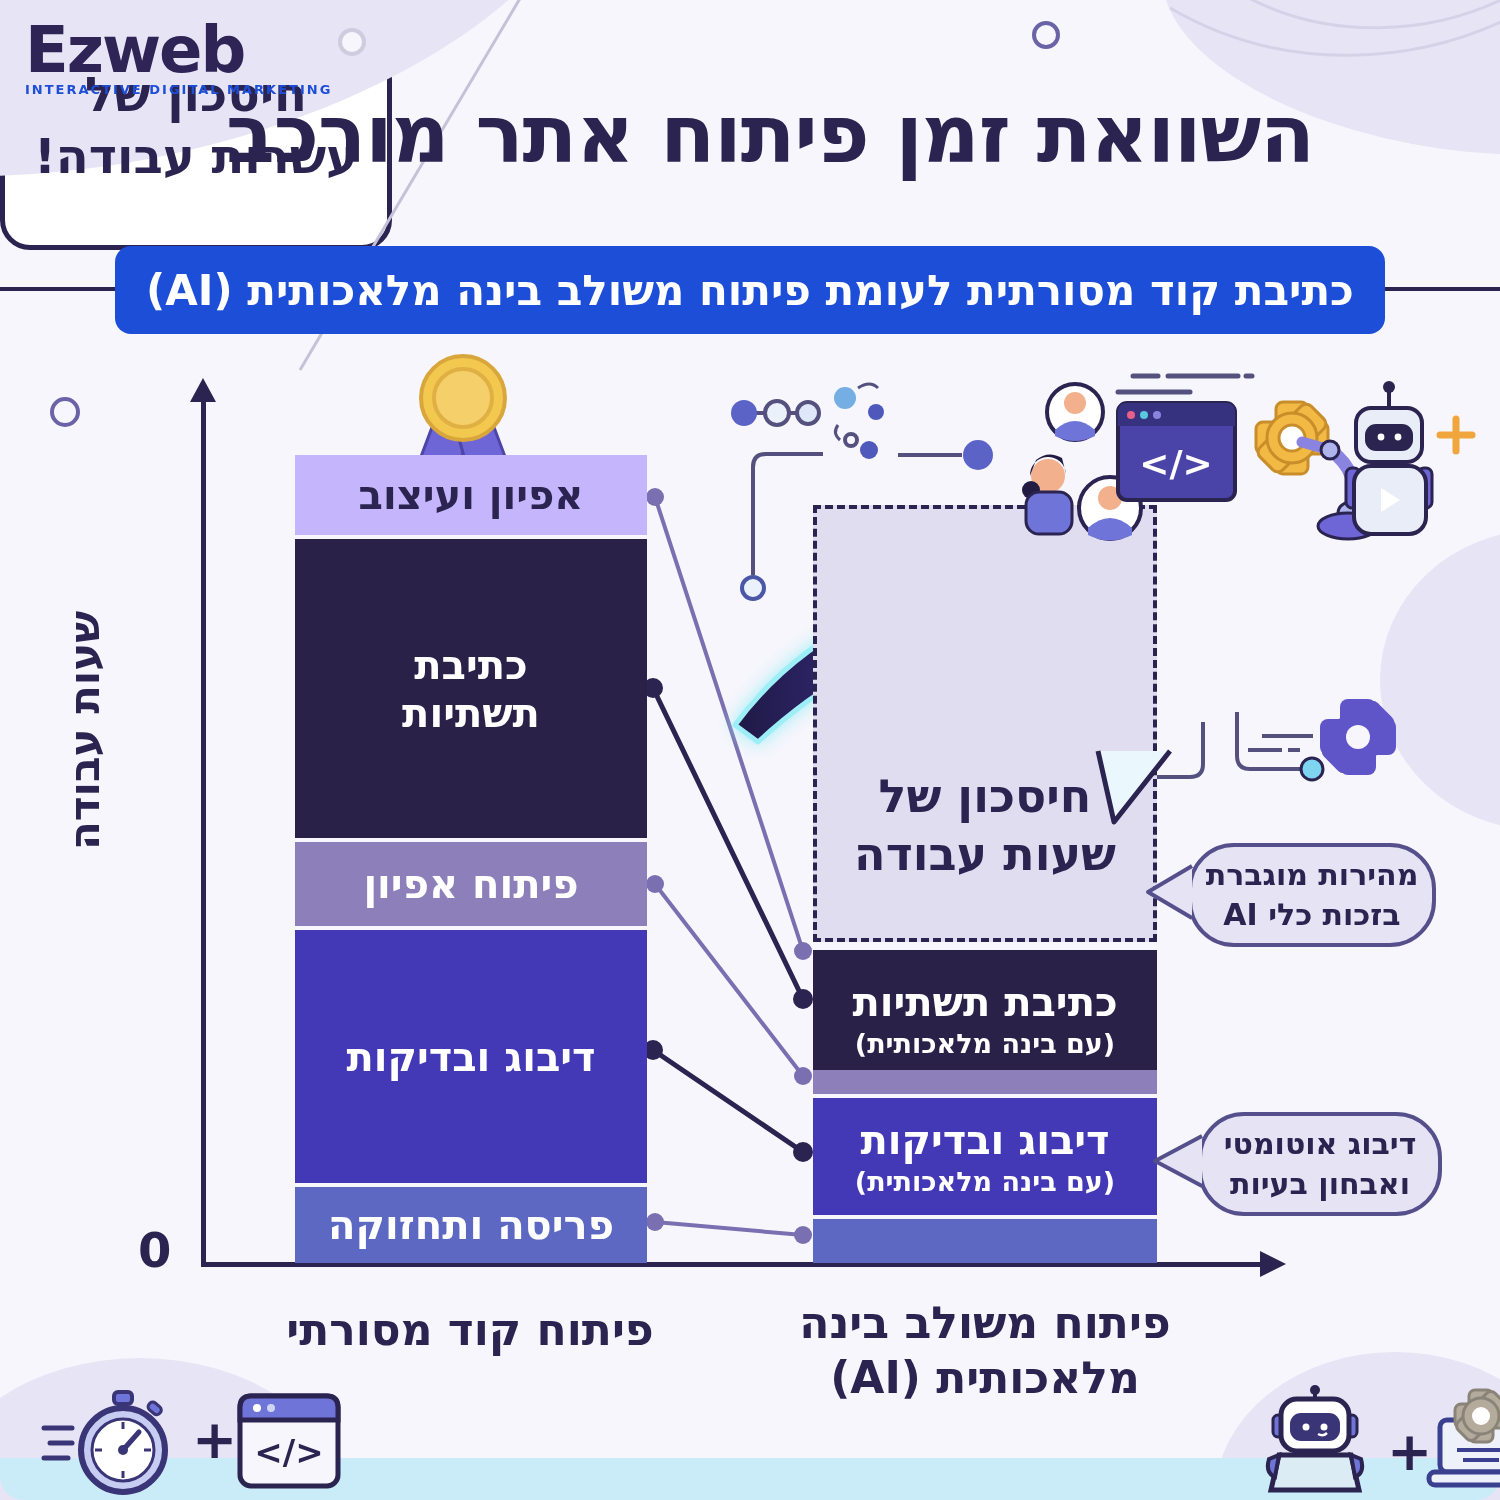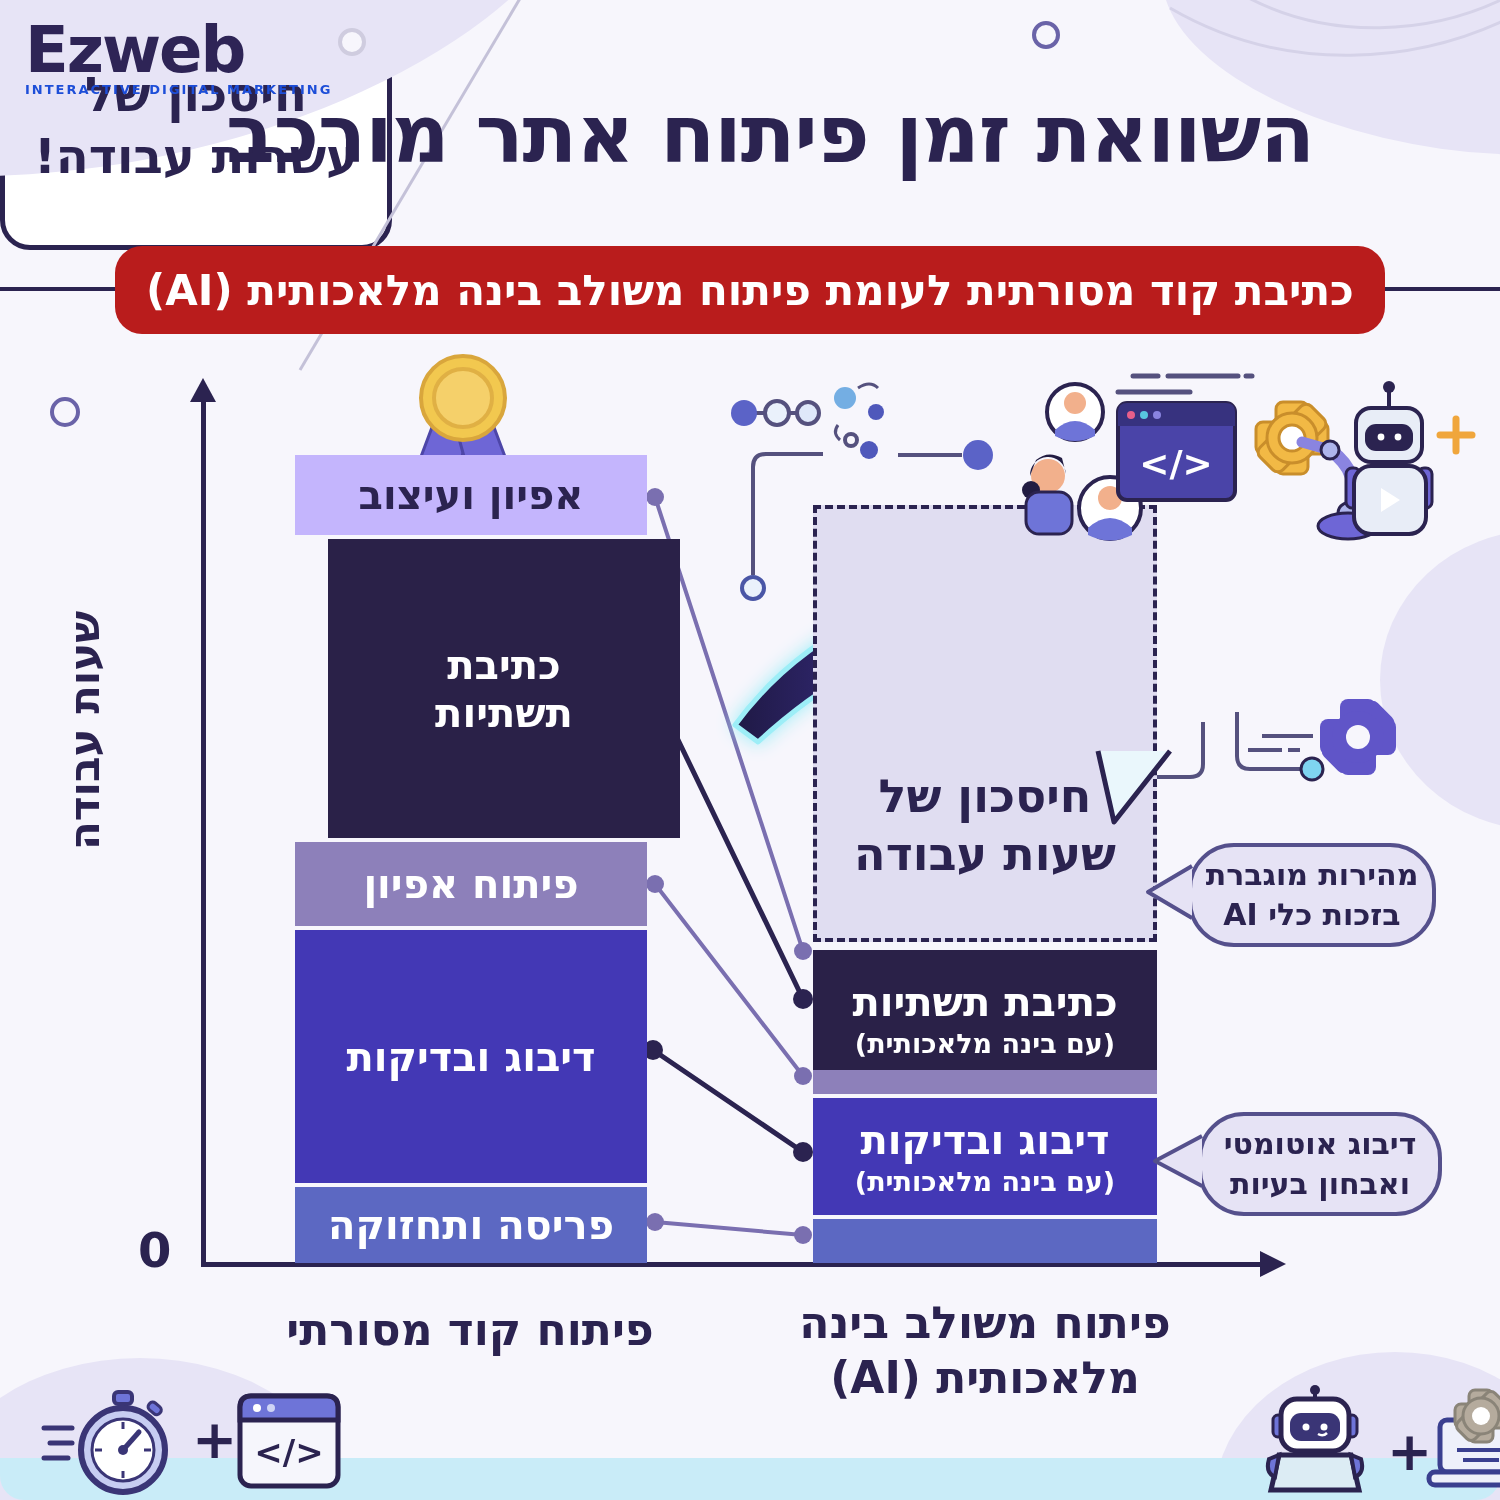--- a/index.html
+++ b/index.html
@@ -4,21 +4,21 @@
 <style>
   html,body{margin:0;padding:0;background:#ffffff;}
   .stage{position:relative;width:1500px;height:1500px;overflow:hidden;
          background:#f7f6fc;font-family:"DejaVu Sans","Liberation Sans",sans-serif;color:#2b2350;}
   .abs{position:absolute;}
   .blob{position:absolute;background:#e7e4f6;border-radius:50%;z-index:0;}
   .hd{direction:rtl;}
   .title{top:88px;left:120px;width:1300px;text-align:center;font-size:80px;font-weight:700;
          letter-spacing:-1px;z-index:2;}
   .subtitle-line{top:287px;left:0;width:1500px;height:4px;background:#2b2350;z-index:1;}
-  .subtitle-pill{top:246px;left:115px;width:1270px;height:88px;background:#b91c1c;border-radius:27px;
+  .subtitle-pill{top:246px;left:115px;width:1270px;height:88px;background:#1d4ed8;border-radius:16px;
         z-index:2;display:flex;align-items:center;justify-content:center;}
   .subtitle-pill span{color:#ffffff;font-size:42px;font-weight:700;}
   .logo{top:18px;left:25px;z-index:2;}
   .logo .nm{font-size:64px;font-weight:800;color:#2e2456;letter-spacing:-2px;line-height:64px;}
   .logo .tg{font-size:13px;letter-spacing:2px;color:#1d4ed8;font-weight:700;margin-top:0;}
   
   .yaxis{left:201px;top:398px;width:5px;height:868px;background:#2b2350;z-index:2;}
   .xaxis{left:201px;top:1262px;width:1062px;height:5px;background:#2b2350;z-index:2;}
   .yarrow{left:190px;top:378px;width:0;height:0;border-left:13px solid transparent;
           border-right:13px solid transparent;border-bottom:24px solid #2b2350;z-index:2;}
@@ -160,21 +160,21 @@
   <svg class="abs" style="left:397px;top:352px;z-index:2;" width="132" height="132" viewBox="0 0 132 132">
     <polygon points="40,62 16,126 46,111 58,130 74,72" fill="#6e66d6" stroke="#4d46a8" stroke-width="3"></polygon>
     <polygon points="92,62 116,126 86,111 74,130 58,72" fill="#6e66d6" stroke="#4d46a8" stroke-width="3"></polygon>
     <circle cx="66" cy="46" r="42" fill="#f2c84f" stroke="#d9a63c" stroke-width="4"></circle>
     <circle cx="66" cy="46" r="29" fill="#f5d06a" stroke="#e0b044" stroke-width="4"></circle>
   </svg>
 
   <div class="seg" style="top:455px;height:80px;background:#c4b5fd;">
     <div class="lb dark hd">אפיון ועיצוב</div>
   </div>
-  <div class="seg" style="top:539px;height:299px;background:#2a2148;margin-left:33px;">
+  <div class="seg" style="top:539px;height:299px;background:#2a2148;">
     <div class="lb hd">כתיבת</div>
     <div class="lb hd">תשתיות</div>
   </div>
   <div class="seg" style="top:842px;height:84px;background:#8d80ba;">
     <div class="lb hd">פיתוח אפיון</div>
   </div>
   <div class="seg" style="top:930px;height:253px;background:#4338b5;">
     <div class="lb hd">דיבוג ובדיקות</div>
   </div>
   <div class="seg" style="top:1187px;height:76px;background:#5c68c2;">

